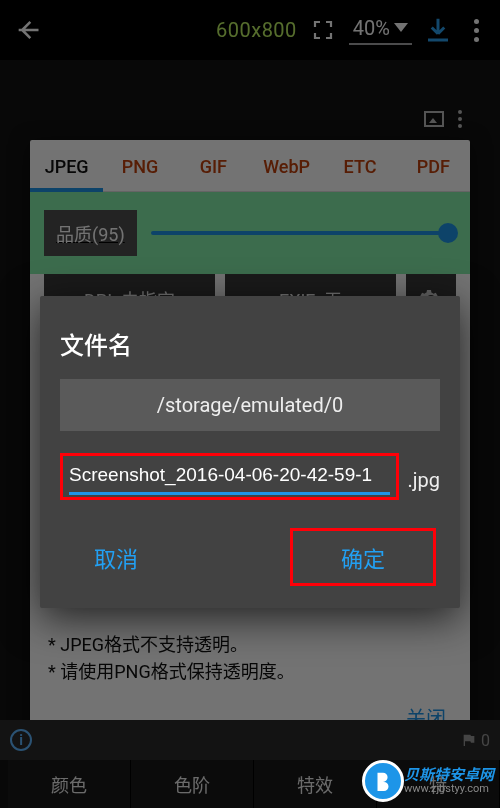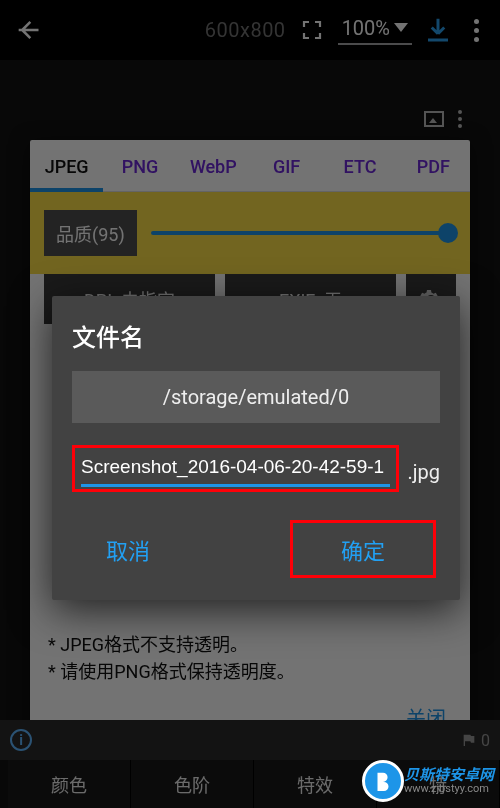--- a/index.html
+++ b/index.html
@@ -3,41 +3,41 @@
 <meta charset="utf-8">
 <style>
   * { box-sizing: border-box; margin: 0; padding: 0; }
   html, body { width: 500px; height: 808px; overflow: hidden; font-family: Roboto, "Noto Sans CJK SC", sans-serif; background: #000; }
   .root { position: relative; width: 500px; height: 808px; background: #121212; }
 
   
   .appbar { height: 60px; display: flex; align-items: center; padding: 0 12px; gap: 10px; background: #000; }
   .appbar .spacer { flex: 1; }
   .ico { width: 32px; height: 32px; display: flex; align-items: center; justify-content: center; color: #fff; }
-  .dim-text { color: #737373; font-size: 20px; letter-spacing: 0.5px; }
+  .dim-text { color: #bef264; font-size: 20px; letter-spacing: 0.5px; }
   .zoom-wrap { display: flex; align-items: center; gap: 4px; color: #fff; font-size: 20px; border-bottom: 2px solid #a7a7a9; padding: 0 4px 3px 4px; }
   .tri-down { width: 0; height: 0; border-left: 7px solid transparent; border-right: 7px solid transparent; border-top: 9px solid #fff; }
   .download-ico svg { width: 30px; height: 30px; }
   .overflow-dots { width: 24px; display:flex; flex-direction:column; align-items:center; gap:4px;}
   .overflow-dots span { width:5px; height:5px; border-radius:50%; background:#fff; }
 
   
   .panel { position: absolute; left: 30px; right: 30px; top: 140px; bottom: 60px; background: #fefefe; border-radius: 2px; box-shadow: 0 4px 20px rgba(0,0,0,0.5); display:flex; flex-direction:column; }
   .panel-top-icons { position:absolute; top:-30px; right:8px; display:flex; gap:14px; align-items:center;}
   .panel-top-icons .picture { width:20px; height:16px; border:2px solid #bbb; position:relative; }
   .panel-top-icons .picture::after { content:""; position:absolute; left:3px; bottom:2px; width:0;height:0;border-left:4px solid transparent;border-right:4px solid transparent;border-bottom:5px solid #bbb;}
   .panel-top-icons .dots { display:flex; flex-direction:column; gap:3px;}
   .panel-top-icons .dots span{width:4px;height:4px;border-radius:50%;background:#bbb;}
 
   .fmt-tabs { display:flex; border-bottom: 1px solid #ddd; }
-  .fmt-tab { flex:1; text-align:center; padding: 16px 0 14px; font-size: 18px; color: #6d28d9; font-weight: 500; position:relative;}
+  .fmt-tab { flex:1; text-align:center; padding: 16px 0 14px; font-size: 18px; color: #c2410c; font-weight: 500; position:relative;}
   .fmt-tab.active { color: #111; }
   .fmt-tab.active::after { content:""; position:absolute; left:0; right:0; bottom:-1px; height:4px; background:#1d95e8; }
 
-  .quality-row { display:flex; align-items:center; gap:14px; padding: 18px 14px; background:#fde047;}
+  .quality-row { display:flex; align-items:center; gap:14px; padding: 18px 14px; background:#86efac;text-decoration:underline;}
   .quality-btn { background:#4f4f4f; color:#fff; padding:10px 12px; font-size:18px; }
   .slider { flex:1; height:4px; background:#1d95e8; border-radius:2px; position:relative; }
   .slider .thumb { position:absolute; right:-2px; top:50%; transform:translate(0,-50%); width:20px; height:20px; border-radius:50%; background:#1d95e8; }
 
   .dpirow { display:flex; gap:10px; padding: 0 14px 14px;}
   .dpirow .btn { flex:1; background:#3b3b3b; color:#fff; text-align:center; padding:12px 0; font-size:18px;}
   .dpirow .gear { flex:0 0 50px; background:#3b3b3b; display:flex; align-items:center; justify-content:center;}
   .dpirow .gear svg{width:24px;height:24px;fill:#ddd;}
 
   .notes { padding: 10px 18px; font-size: 18px; color:#111; line-height:1.5; margin-top:auto;}
@@ -48,21 +48,21 @@
   .bottombar { position:absolute; left:8px; right:0; bottom:0; height:48px; background:#1a1a1a; display:flex; }
   .bottombar .btool { flex:1; display:flex; align-items:center; justify-content:center; color:#eee; font-size:18px; border-right:1px solid #000;}
   .info-strip { position:absolute; left:0; right:0; bottom:48px; height:40px; background:#2b2b2b; display:flex; align-items:center; padding:0 10px; gap:8px;}
   .info-strip .info-icon { width:22px;height:22px;border-radius:50%;border:2px solid #5fb7ff; color:#5fb7ff; display:flex;align-items:center;justify-content:center;font-weight:bold;font-size:14px;}
   .info-strip .flag { margin-left:auto; display:flex; align-items:center; gap:4px; color:#999; font-size:16px;}
 
   
   .dim { position:absolute; inset:0; background:rgba(0,0,0,0.55); }
 
   
-  .dialog { position:absolute; left:52px; right:40px; top:296px; background:#424242; border-radius:2px; padding: 22px 20px 22px; box-shadow:0 10px 40px rgba(0,0,0,0.7);}
+  .dialog { position:absolute; left:40px; right:40px; top:296px; background:#424242; border-radius:2px; padding: 30px 20px 22px; box-shadow:0 10px 40px rgba(0,0,0,0.7);}
   .dialog h2 { color:#fff; font-size:24px; font-weight:500; margin-bottom:18px;}
   .path-box { background:#5a5a5a; color:#eee; text-align:center; padding:14px 8px; font-size:20px; margin-bottom:22px;}
   .fname-row { display:flex; align-items:flex-end; gap:8px; margin-bottom:28px;}
   .fname-input-wrap { flex:1; border:3px solid #ff0008; padding:4px 6px 2px;}
   .fname-input { width:100%; background:transparent; border:none; color:#fff; font-size:19px; border-bottom:3px solid #1d95e8; padding:4px 0 6px; outline:none;}
   .ext { color:#eee; font-size:20px; padding-bottom:8px;}
   .dlg-btns { display:flex; justify-content:space-between; padding: 0 4px; align-items: center;}
   .dlg-btn { color:#22a0f3; font-size:22px; padding:10px 30px; }
   .dlg-btn.ok { border:3px solid #ff0008; padding:10px 48px;}
 
@@ -86,21 +86,21 @@
         </svg>
     </div>
     <div class="spacer"></div>
     <span class="dim-text">600x800</span>
     <div class="ico">
       <svg viewBox="0 0 24 24" width="24" height="24" fill="none" stroke="#fff" stroke-width="2.2">
           <path d="M4 9V4h5M20 9V4h-5M4 15v5h5M20 15v5h-5"></path>
         </svg>
     </div>
     <div class="zoom-wrap">
-      <span>100%</span>
+      <span>40%</span>
       <span class="tri-down"></span>
     </div>
     <div class="ico download-ico">
       <svg viewBox="0 0 24 24" fill="none" stroke="#2aa1ef" stroke-width="2.4">
           <path d="M12 3v12m0 0l-5-5m5 5l5-5M4 20h16"></path>
         </svg>
     </div>
     <div class="overflow-dots">
         <span></span>
         <span></span>
@@ -113,22 +113,22 @@
       <div class="picture"></div>
       <div class="dots">
           <span></span>
           <span></span>
           <span></span>
         </div>
     </div>
     <div class="fmt-tabs" id="fmt-tabs">
         <div class="fmt-tab active">JPEG</div>
         <div class="fmt-tab">PNG</div>
+        <div class="fmt-tab">GIF</div>
         <div class="fmt-tab">WebP</div>
-        <div class="fmt-tab">GIF</div>
         <div class="fmt-tab">ETC</div>
         <div class="fmt-tab">PDF</div>
       </div>
     <div class="quality-row">
       <div class="quality-btn">品质(95)</div>
       <div class="slider">
           <div class="thumb"></div>
         </div>
     </div>
     <div class="dpirow">

